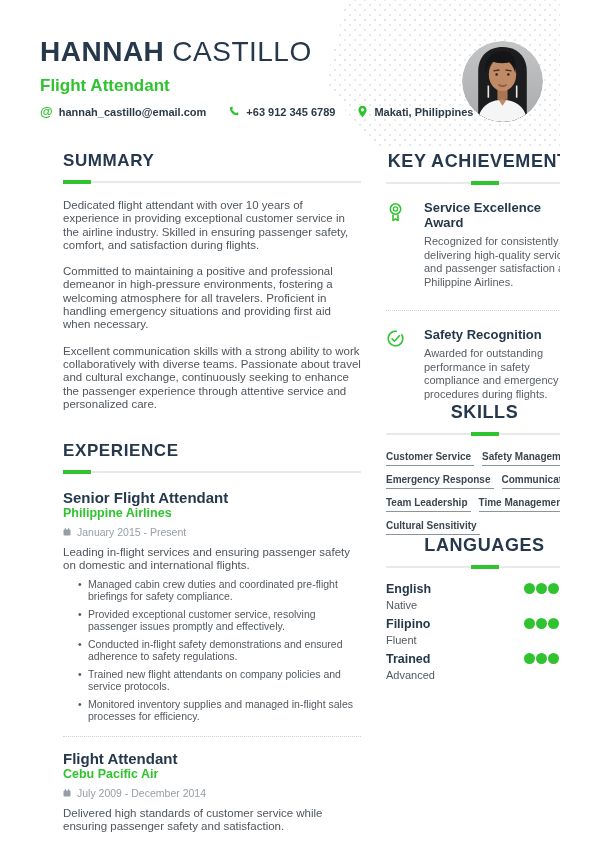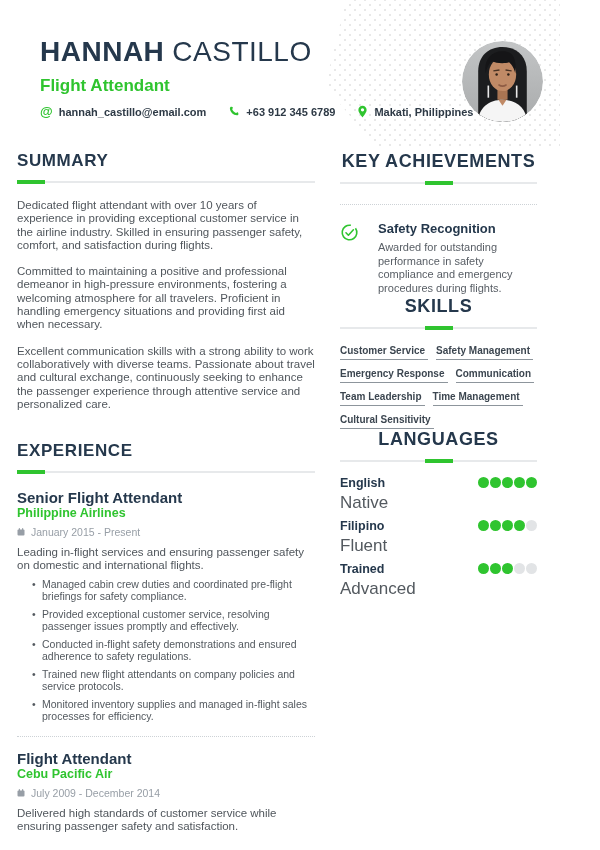--- a/index.html
+++ b/index.html
@@ -19,21 +19,21 @@
   .header{position:relative;padding:38px 40px 0 40px;}
   .name{font-size:28px;letter-spacing:.5px;color:#25384c;line-height:1;}
   .name .first{font-weight:800;}
   .name .last{font-weight:300;margin-left:8px;}
   .job-title{margin-top:10px;font-size:17px;font-weight:700;color:#2fc42f;}
   .contact{margin-top:9px;display:flex;align-items:center;gap:22px;font-size:11px;font-weight:700;color:#2e3a46;}
   .contact .c-item{display:flex;align-items:center;gap:6px;}
   .at-glyph{color:#2fc42f;font-size:13px;font-weight:700;line-height:1;}
   .photo{position:absolute;left:462px;top:41px;width:81px;height:81px;border-radius:50%;overflow:hidden;}
   
-  .columns{display:flex;padding:0 17px;margin-top:33px;}
+  .columns{display:flex;padding:0 63px;margin-top:33px;}
   .col-left{width:298px;margin-right:25px;flex:none;}
   .col-right{width:197px;flex:none;}
   
   h2.sec{margin:0;font-size:17px;font-weight:800;letter-spacing:.6px;color:#25384c;}
   h3.sec{margin:0;font-size:18px;font-weight:800;letter-spacing:.6px;color:#25384c;text-align:center;}
   .rule{position:relative;height:2px;background:#e7e9eb;margin-top:10px;}
   .rule .accent{position:absolute;left:0;top:-1px;width:28px;height:4px;background:#2fc42f;}
   .rule .accent.center{left:50%;transform:translateX(-50%);}
   
   .summary p{margin:0 0 13px 0;font-size:11.5px;line-height:13.3px;color:#50565c;}
@@ -58,21 +58,21 @@
   .ach-sep{border:0;border-top:1px dotted #cdd2d6;margin:20px 0 0 0;}
   
   .skills-head{margin-top:43px;}
   .tags{margin-top:16px;display:flex;flex-wrap:wrap;column-gap:8px;row-gap:8px;}
   .tag{font-size:10px;font-weight:600;color:#3c4650;padding:0 3px 3px 0;border-bottom:1.5px solid #8d959c;}
   
   .langs-head{margin-top:46px;}
   .langs{margin-top:14px;}
   .lang-row{display:flex;justify-content:space-between;align-items:flex-start;margin-bottom:6px;}
   .lang-name{font-size:12.5px;font-weight:700;color:#25384c;}
-  .lang-level{margin-top:3px;font-size:17px;color:#53595f;}
+  .lang-level{margin-top:3px;font-size:11px;color:#53595f;}
   .dots{display:flex;gap:1px;padding-top:1px;}
   .dot{width:11px;height:11px;border-radius:50%;background:#e2e4e6;}
   .dot.on{background:#2fc42f;}
   svg{display:block;}
 </style>
 </head>
 <body>
 
 <div class="page">
   <div class="dot-pattern"></div>
@@ -195,20 +195,33 @@
         </div>
       </div>
     </div>
 
     <div class="col-right">
       <h3 class="sec">KEY ACHIEVEMENTS</h3>
       <div class="rule">
           <span class="accent center"></span>
         </div>
 
+      <div class="ach">
+        <div class="ach-icon">
+          <svg width="19" height="21" viewBox="0 0 19 21">
+              <circle cx="9.5" cy="7" r="5.2" fill="none" stroke="#2fc42f" stroke-width="1.6"></circle>
+              <circle cx="9.5" cy="7" r="2.1" fill="none" stroke="#2fc42f" stroke-width="1.3"></circle>
+              <path d="M7 12.5v6l2.5-1.7 2.5 1.7v-6" fill="none" stroke="#2fc42f" stroke-width="1.6" stroke-linejoin="round"></path>
+            </svg>
+        </div>
+        <div>
+          <div class="ach-title">Service Excellence Award</div>
+          <div class="ach-text">Recognized for consistently delivering high-quality service and passenger satisfaction at Philippine Airlines.</div>
+        </div>
+      </div>
 
       <hr class="ach-sep">
 
       <div class="ach">
         <div class="ach-icon">
           <svg width="19" height="19" viewBox="0 0 19 19">
               <circle cx="9.5" cy="9.5" r="7.3" fill="none" stroke="#2fc42f" stroke-width="1.6" stroke-dasharray="40 6" transform="rotate(-35 9.5 9.5)"></circle>
               <path d="M6 9.8l2.4 2.4 5-5.4" fill="none" stroke="#2fc42f" stroke-width="1.6" stroke-linecap="round" stroke-linejoin="round"></path>
             </svg>
         </div>

